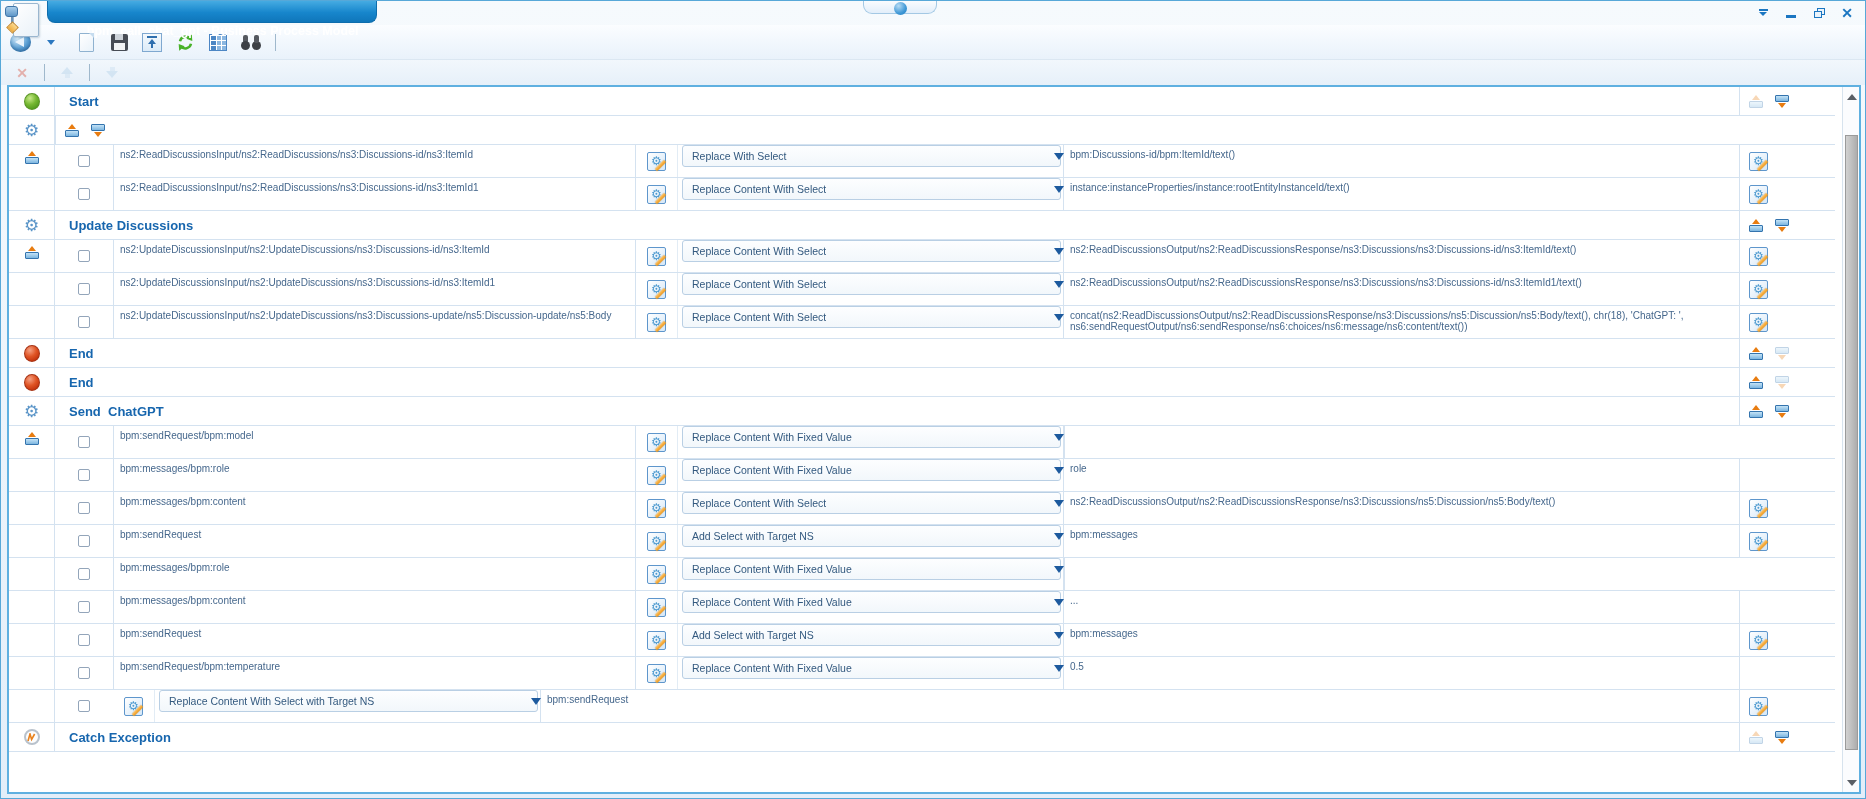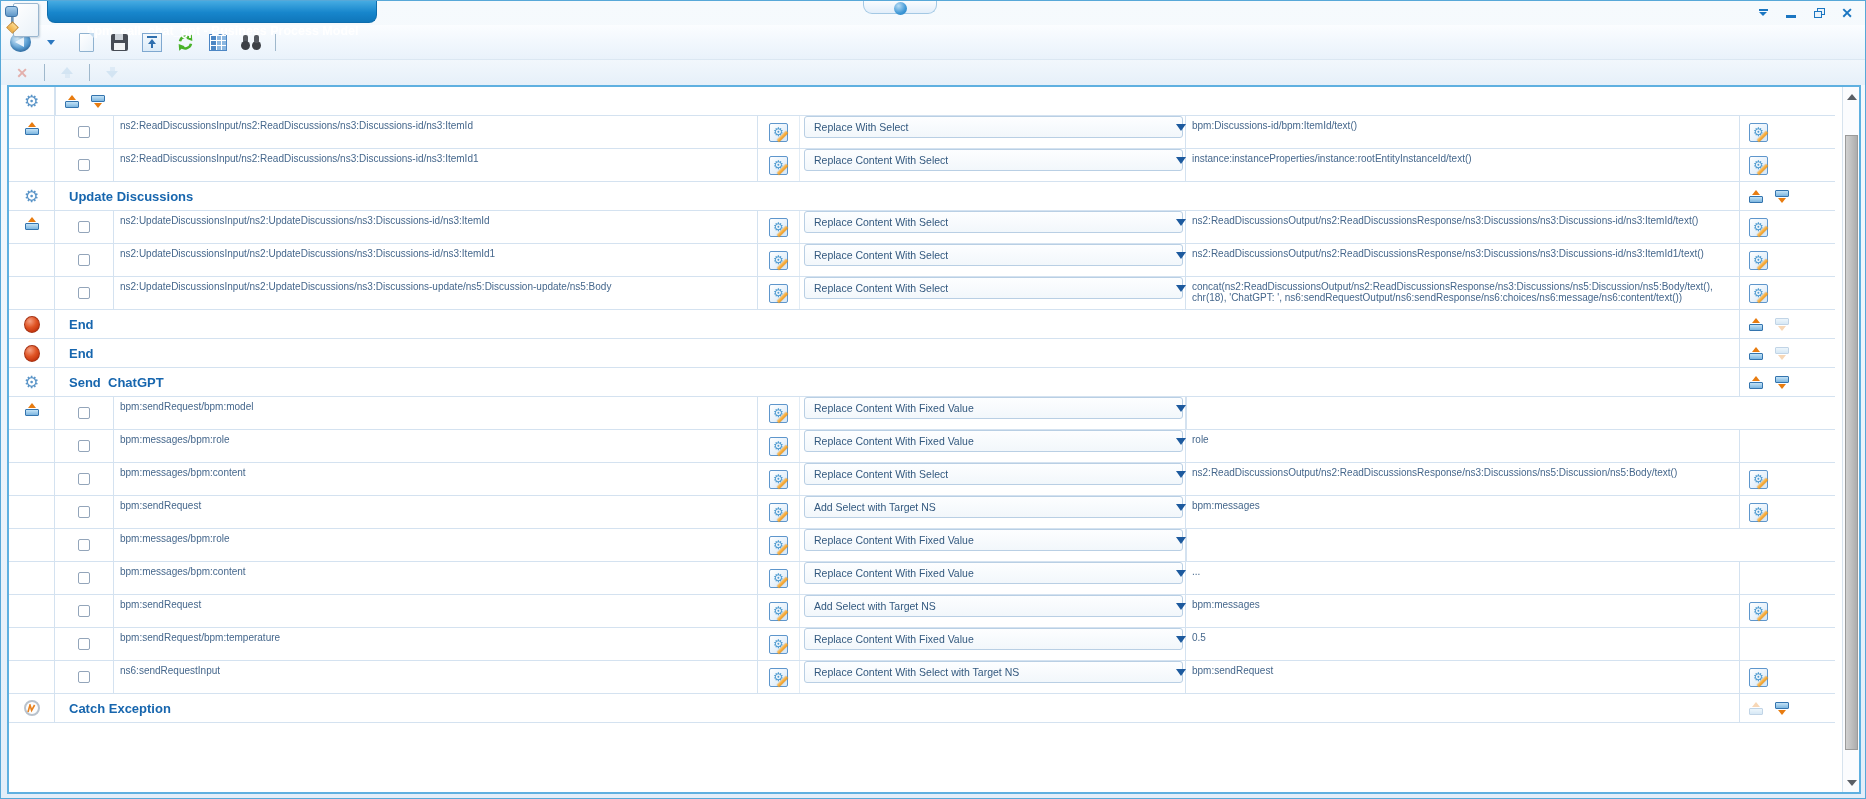--- a/index.html
+++ b/index.html
@@ -95,21 +95,21 @@
   .act .tri-down{width:0;height:0;border-left:4px solid transparent;border-right:4px solid transparent;border-top:5px solid #e87c10;}
   .act .bx{width:14px;height:7px;background:linear-gradient(#c3e2f6,#7db6e0);border:1px solid #3474ae;border-radius:1px;}
   .act.disabled{opacity:.3;}
   .insert-ico{display:flex;flex-direction:column;align-items:center;gap:1px;align-self:flex-start;margin-top:6px;}
   .insert-ico .tri-up{width:0;height:0;border-left:4px solid transparent;border-right:4px solid transparent;border-bottom:5px solid #e87c10;}
   .insert-ico .bx{width:14px;height:7px;background:linear-gradient(#c3e2f6,#7db6e0);border:1px solid #3474ae;border-radius:1px;}
   .hidden{visibility:hidden;}
   
   .col-check{width:58px;flex:none;display:flex;align-items:center;justify-content:center;}
   .checkbox{width:12px;height:12px;background:#fff;border:1px solid #93a5ba;border-radius:2px;}
-  .col-path{width:645px;flex:none;border-left:1px solid #d4e2f0;border-right:1px solid #d4e2f0;padding:4px 0 0 6px;overflow:hidden;}
+  .col-path{width:523px;flex:none;border-left:1px solid #d4e2f0;border-right:1px solid #d4e2f0;padding:4px 0 0 6px;overflow:hidden;}
   .path-text,.value-text{font-size:10px;color:#45678c;line-height:11px;display:block;}
   .col-edit{width:42px;flex:none;display:flex;align-items:center;justify-content:center;border-right:1px solid #e2ecf5;}
   .gear-edit{position:relative;width:19px;height:19px;border:1px solid #5e96cc;border-radius:2px;background:linear-gradient(135deg,#ffffff,#d5e7f7);display:flex;align-items:center;justify-content:center;}
   .gear-edit .ge-gear{font-size:12px;line-height:12px;color:#4f9bd0;}
   .gear-edit .ge-pencil{position:absolute;right:-2px;bottom:3px;width:13px;height:3px;background:linear-gradient(#fbc36a,#ef9a1d);border-radius:1px;transform:rotate(-45deg);box-shadow:0 0 1px #a86c10;}
   .col-dd{width:386px;flex:none;border-right:1px solid #d4e2f0;display:flex;align-items:flex-start;}
   .dropdown{position:relative;flex:1;height:22px;margin:0 2px 0 4px;border:1px solid #b9cfe4;border-radius:3px;background:linear-gradient(#fdfeff,#f2f7fb);display:flex;align-items:center;padding:0 18px 0 9px;}
   .dd-label{font-size:10.5px;color:#33597f;white-space:nowrap;overflow:hidden;}
   .dd-arrow{position:absolute;right:-4px;top:7px;width:0;height:0;border-left:5px solid transparent;border-right:5px solid transparent;border-top:7px solid #1d5a9e;}
   .col-value{flex:1;padding:4px 4px 0 6px;overflow:hidden;}
@@ -230,20 +230,39 @@
     <span class="tb-btn">
         <span class="arrow-soft">
           <i class="stem"></i>
           <i class="t-down"></i>
         </span>
       </span>
   </div>
 
   <div class="content">
     <div class="rows">
+        <div class="sec-row" data-icon="start">
+    <div class="col-icon">
+      <span class="sico sico-start"></span>
+
+    </div>
+    <div class="sec-title-cell">
+      <span class="sec-title">Start</span>
+    </div>
+    <div class="col-actions">
+      <span class="act add-above disabled">
+              <i class="tri-up"></i>
+              <i class="bx"></i>
+            </span>
+      <span class="act add-below">
+              <i class="bx"></i>
+              <i class="tri-down"></i>
+            </span>
+    </div>
+  </div>
         <div class="sec-row" data-icon="task">
     <div class="col-icon">
 
       <span class="sico sico-task">⚙</span>
 
     </div>
     <div class="col-actions">
       <span class="act add-above">
               <i class="tri-up"></i>
               <i class="bx"></i>
@@ -780,23 +799,20 @@
   </div>
         <div class="data-row">
     <div class="col-icon">
       <span class="insert-ico hidden">
               <i class="tri-up"></i>
               <i class="bx"></i>
             </span>
     </div>
     <div class="col-check">
       <span class="checkbox"></span>
-    </div>
-    <div class="col-path">
-      <span class="path-text">ns6:sendRequestInput</span>
     </div>
     <div class="col-edit">
       <span class="gear-edit">
               <span class="ge-gear">⚙</span>
               <span class="ge-pencil"></span>
             </span>
     </div>
     <div class="col-dd">
       <span class="dropdown">
         <span class="dd-label">Replace Content With Select with Target NS</span>

